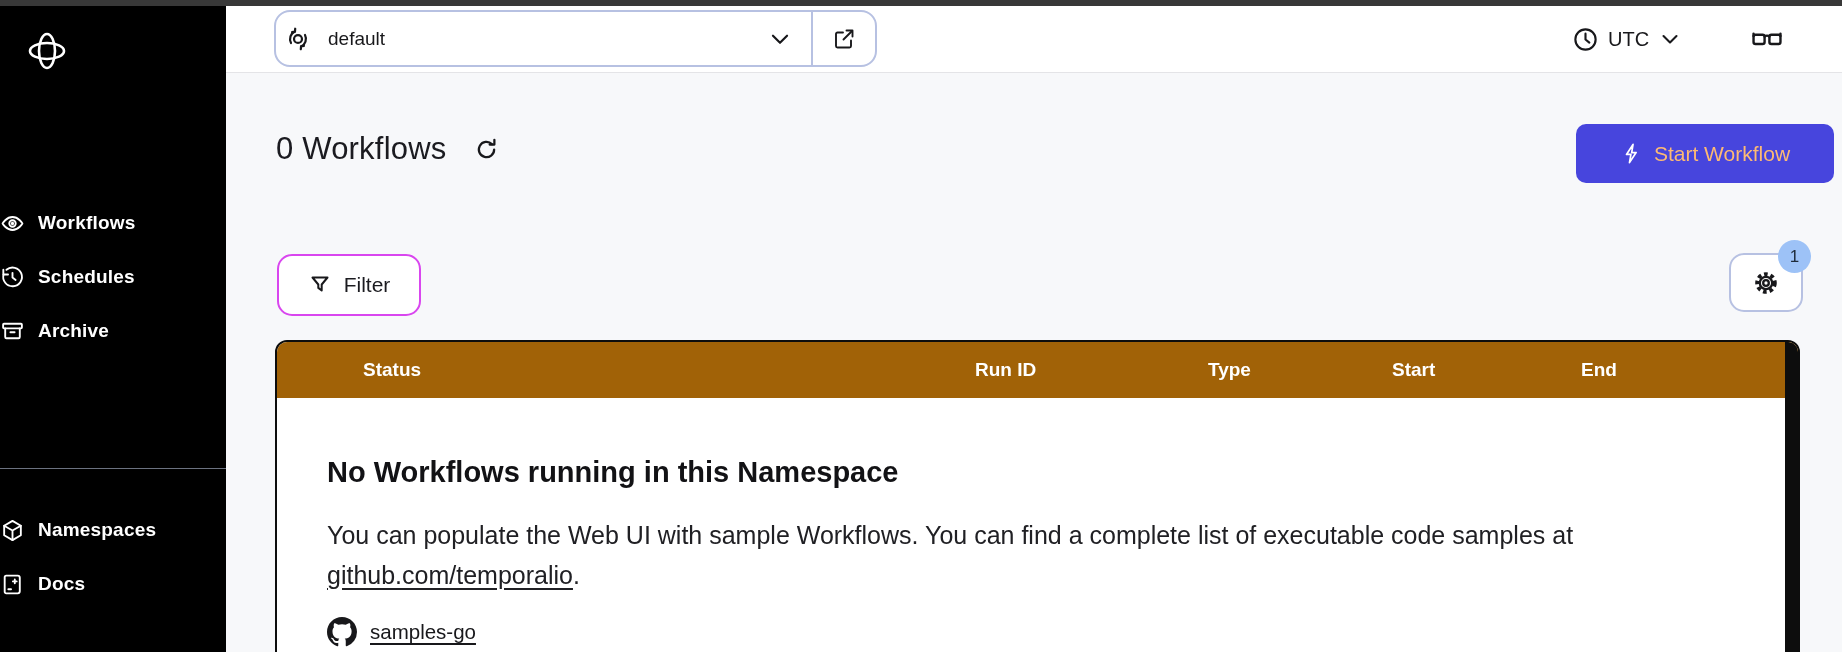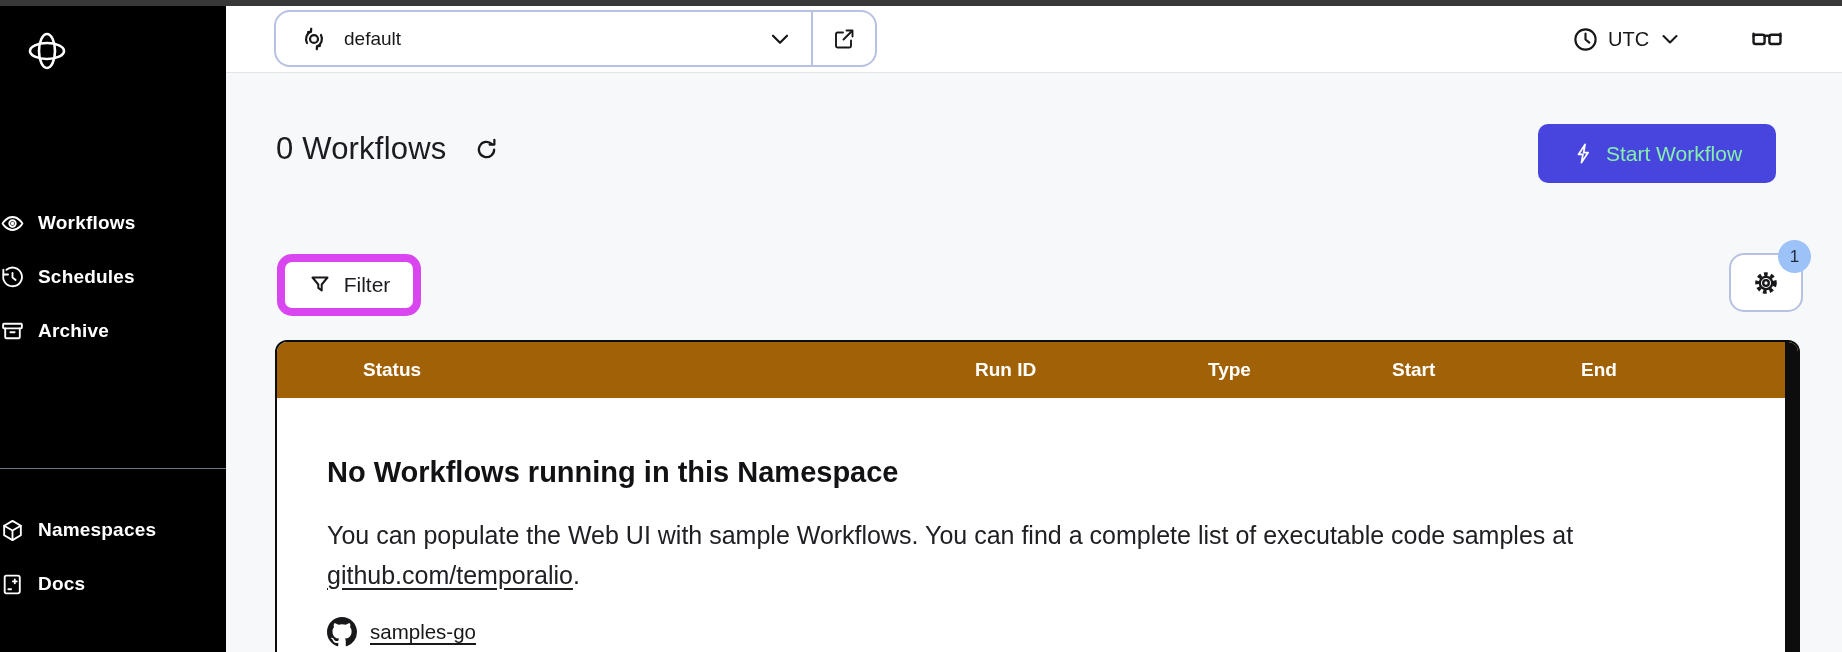--- a/index.html
+++ b/index.html
@@ -21,38 +21,38 @@
   .nav-top { top: 196px; }
   .nav-bottom { top: 503px; }
   .nav-item { height: 54px; display: flex; align-items: center; gap: 13px; color: #fff; cursor: pointer; }
   .nav-item .nav-label { font-size: 19px; font-weight: 700; letter-spacing: 0.2px; }
   .nav-icon { width: 25px; height: 25px; display: inline-flex; }
   .sidebar-divider { position: absolute; left: 0; top: 468px; width: 226px; height: 1px; background: #6b7280; }
 
   
   .header { position: absolute; left: 226px; top: 6px; width: 1616px; height: 67px; background: #fff; border-bottom: 1px solid #e4e4e7; z-index: 3; }
   .ns-group { position: absolute; left: 48px; top: 4px; width: 603px; height: 57px; border: 2px solid #b7c1e2; border-radius: 16px; background: #fff; display: flex; overflow: hidden; }
-  .ns-select { flex: 1; display: flex; align-items: center; padding: 0 18px 0 24px; gap: 16px; cursor: pointer; }
+  .ns-select { flex: 1; display: flex; align-items: center; padding: 0 18px 0 8px; gap: 16px; cursor: pointer; }
   .ns-select .ns-value { font-size: 19px; flex: 1; }
   .ns-sep { width: 2px; background: #b7c1e2; }
   .ns-open { width: 62px; display: flex; align-items: center; justify-content: center; cursor: pointer; }
   .tz-button { position: absolute; left: 1340px; top: 0; height: 66px; display: flex; align-items: center; gap: 9px; cursor: pointer; padding: 0 6px; }
   .tz-label { font-size: 20px; }
   .labs-button { position: absolute; left: 1518px; top: 0; height: 66px; display: flex; align-items: center; cursor: pointer; padding: 0 6px; }
 
   
   .main { position: absolute; left: 226px; top: 73px; width: 1616px; height: 579px; background: #f7f8fa; overflow: hidden; z-index: 1; }
 
   .heading-row { position: absolute; left: 50px; top: 58px; display: flex; align-items: center; gap: 26px; }
   .page-title { font-size: 31px; font-weight: 400; color: #1b1b20; letter-spacing: 0.2px; }
   .refresh-btn { width: 28px; height: 28px; display: flex; align-items: center; justify-content: center; cursor: pointer; }
 
-  .start-btn { position: absolute; left: 1312px; top: 51px; width: 238px; height: 59px; border: none; border-radius: 10px; background: #4745dd; color: #86efac; font-size: 21px; font-weight: 500; font-family: inherit; display: flex; align-items: center; justify-content: center; gap: 11px; cursor: pointer; }
-
-  .filter-btn { position: absolute; left: 51px; top: 181px; width: 144px; height: 62px; background: #fff; border: 8px solid #d946ef; border-radius: 15px; font-size: 21px; font-family: inherit; color: #1b1b20; display: flex; align-items: center; justify-content: center; gap: 12px; cursor: pointer; }
+  .start-btn { position: absolute; left: 1350px; top: 51px; width: 258px; height: 59px; border: none; border-radius: 10px; background: #4745dd; color: #fdba74; font-size: 21px; font-weight: 500; font-family: inherit; display: flex; align-items: center; justify-content: center; gap: 11px; cursor: pointer; }
+
+  .filter-btn { position: absolute; left: 51px; top: 181px; width: 144px; height: 62px; background: #fff; border: 2px solid #d946ef; border-radius: 15px; font-size: 21px; font-family: inherit; color: #1b1b20; display: flex; align-items: center; justify-content: center; gap: 12px; cursor: pointer; }
 
   .settings-btn { position: absolute; left: 1503px; top: 180px; width: 74px; height: 59px; background: #fff; border: 2px solid #b7c1e2; border-radius: 15px; display: flex; align-items: center; justify-content: center; cursor: pointer; }
   .settings-badge { position: absolute; right: -10px; top: -15px; width: 33px; height: 33px; border-radius: 50%; background: #9dc2f7; color: #1e2a3a; font-size: 17px; display: flex; align-items: center; justify-content: center; }
 
   
   .table { position: absolute; left: 49px; top: 267px; width: 1525px; height: 340px; background: #fff; border: 2px solid #0d0d0d; border-radius: 12px 12px 0 0; overflow: hidden; }
   .table-scrollbar { position: absolute; right: 0; top: 0; width: 13px; height: 100%; background: #0d0d0d; border-radius: 0 9px 0 0; cursor: grab; }
   .thead { position: relative; height: 56px; background: #a16207; }
   .col { position: absolute; top: 0; line-height: 56px; color: #fff; font-size: 19px; font-weight: 700; white-space: nowrap; }
   .c0 { left: 86px; } .c1 { left: 305px; } .c2 { left: 698px; }

